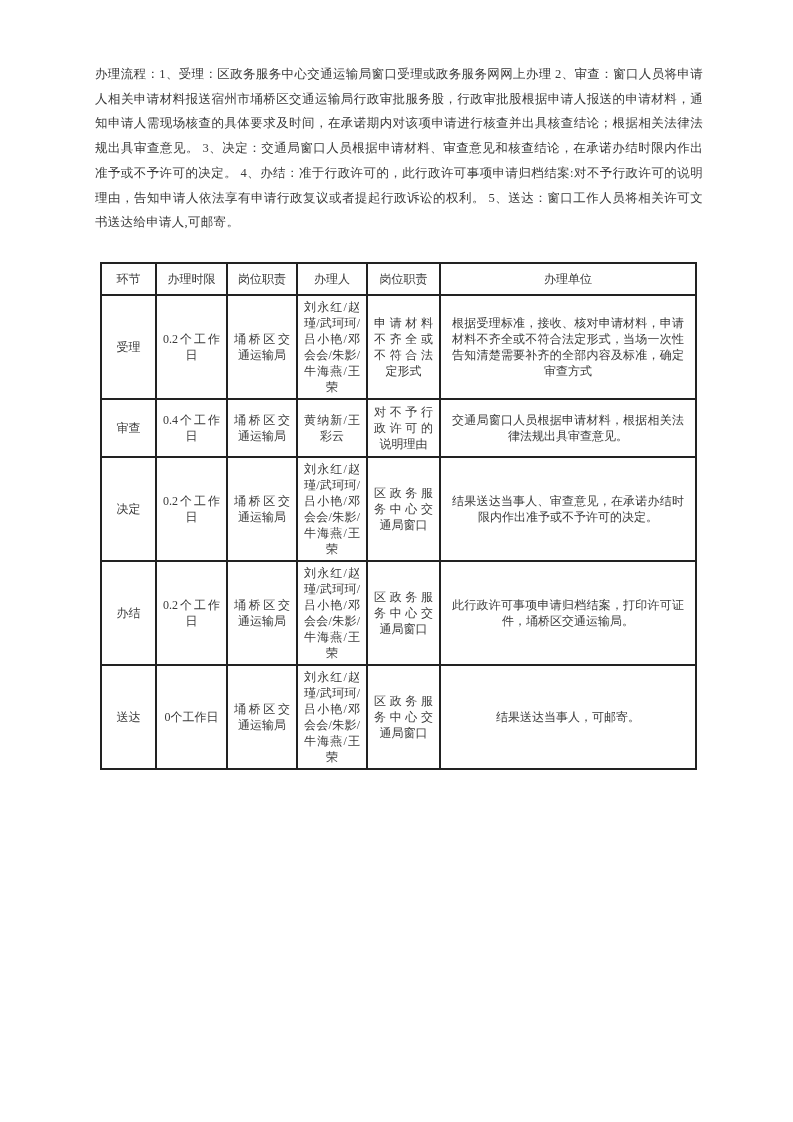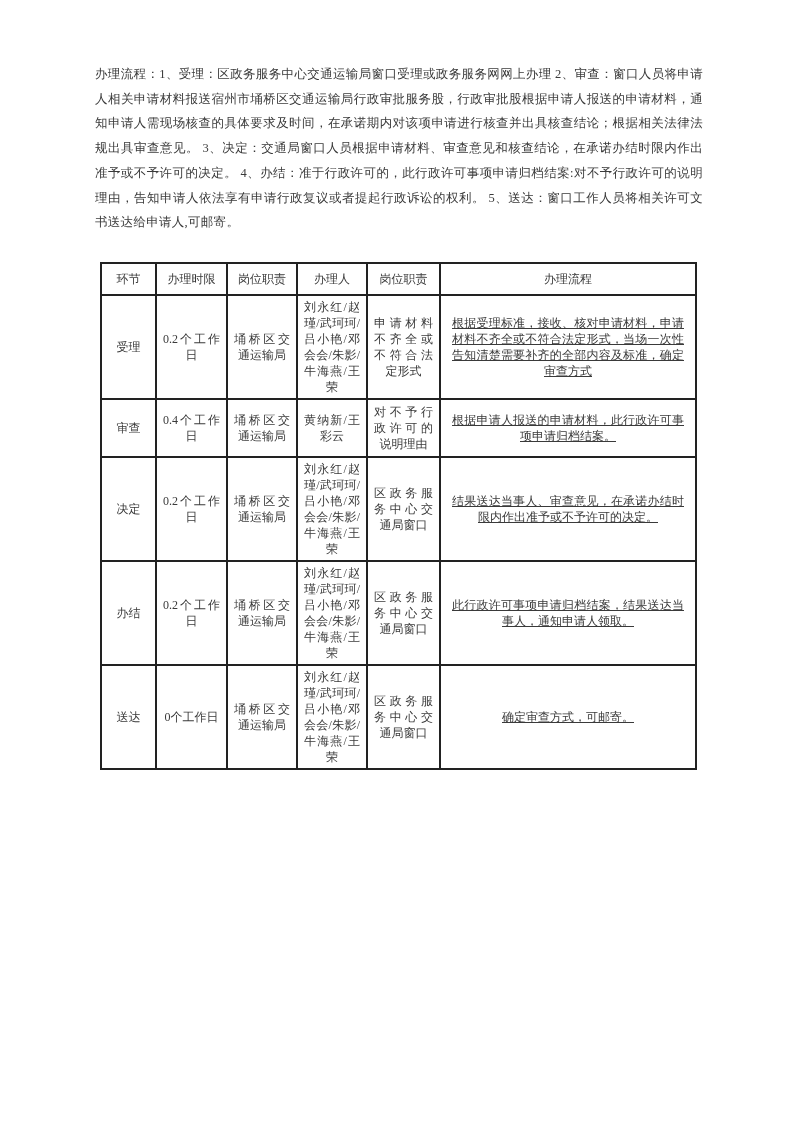--- a/index.html
+++ b/index.html
@@ -44,21 +44,21 @@
     font-size: 12px;
     line-height: 16px;
     color: #3a3a3a;
     vertical-align: middle;
     text-align: justify;
     text-align-last: center;
     text-justify: inter-character;
     padding: 3px 6px;
     overflow: hidden;
   }
-  table.process td.duty { padding: 3px 11px; text-decoration: underline; }
+  table.process td.duty { padding: 3px 11px; }
   tr.hdr   { height: 32px; margin-left: 30px; }
   tr.row-0 { height: 102px; }
   tr.row-1 { height: 58px; }
   tr.row-2 { height: 100px; }
   tr.row-3 { height: 100px; }
   tr.row-4 { height: 97px; }
 </style>
 </head>
 <body>
 
@@ -75,60 +75,60 @@
       <col style="width:73px">
       <col style="width:256px">
     </colgroup>
     <thead>
       <tr class="hdr">
         <th>环节</th>
         <th>办理时限</th>
         <th>岗位职责</th>
         <th>办理人</th>
         <th>岗位职责</th>
-        <th>办理流程</th>
+        <th>办理单位</th>
       </tr>
     </thead>
     <tbody>
       <tr class="row-0">
         <td>受理</td>
         <td>0.2个工作日</td>
         <td>埇桥区交通运输局</td>
         <td>刘永红/赵瑾/武珂珂/吕小艳/邓会会/朱影/牛海燕/王荣</td>
         <td>申请材料不齐全或不符合法定形式</td>
         <td class="duty">根据受理标准，接收、核对申请材料，申请材料不齐全或不符合法定形式，当场一次性告知清楚需要补齐的全部内容及标准，确定审查方式</td>
       </tr>
       <tr class="row-1">
         <td>审查</td>
         <td>0.4个工作日</td>
         <td>埇桥区交通运输局</td>
         <td>黄纳新/王彩云</td>
         <td>对不予行政许可的说明理由</td>
-        <td class="duty">根据申请人报送的申请材料，此行政许可事项申请归档结案。</td>
+        <td class="duty">交通局窗口人员根据申请材料，根据相关法律法规出具审查意见。</td>
       </tr>
       <tr class="row-2">
         <td>决定</td>
         <td>0.2个工作日</td>
         <td>埇桥区交通运输局</td>
         <td>刘永红/赵瑾/武珂珂/吕小艳/邓会会/朱影/牛海燕/王荣</td>
         <td>区政务服务中心交通局窗口</td>
         <td class="duty">结果送达当事人、审查意见，在承诺办结时限内作出准予或不予许可的决定。</td>
       </tr>
       <tr class="row-3">
         <td>办结</td>
         <td>0.2个工作日</td>
         <td>埇桥区交通运输局</td>
         <td>刘永红/赵瑾/武珂珂/吕小艳/邓会会/朱影/牛海燕/王荣</td>
         <td>区政务服务中心交通局窗口</td>
-        <td class="duty">此行政许可事项申请归档结案，结果送达当事人，通知申请人领取。</td>
+        <td class="duty">此行政许可事项申请归档结案，打印许可证件，埇桥区交通运输局。</td>
       </tr>
       <tr class="row-4">
         <td>送达</td>
         <td>0个工作日</td>
         <td>埇桥区交通运输局</td>
         <td>刘永红/赵瑾/武珂珂/吕小艳/邓会会/朱影/牛海燕/王荣</td>
         <td>区政务服务中心交通局窗口</td>
-        <td class="duty">确定审查方式，可邮寄。</td>
+        <td class="duty">结果送达当事人，可邮寄。</td>
       </tr>
     </tbody>
   </table>
 
 </div>
 
 </body></html>

